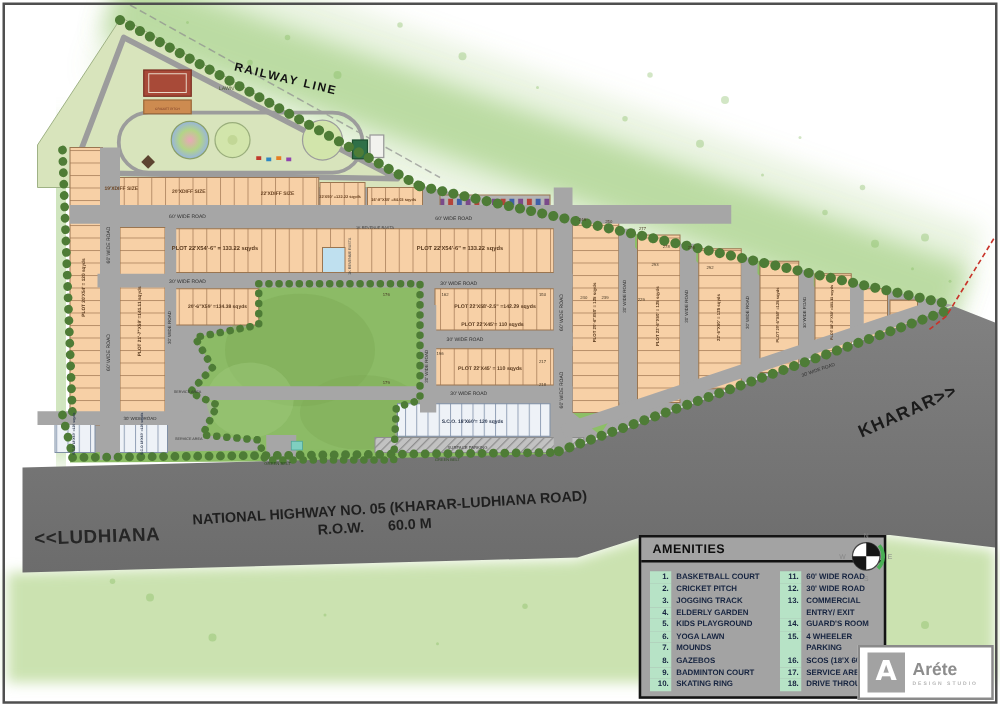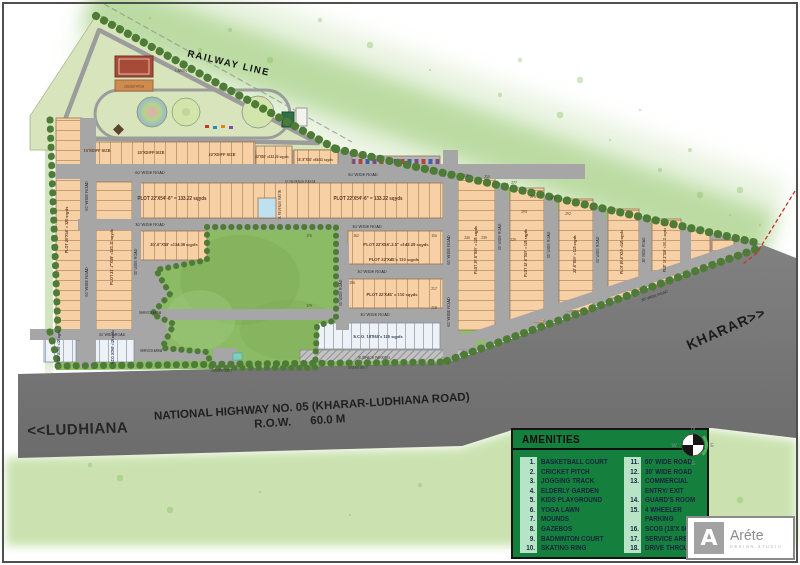--- a/index.html
+++ b/index.html
@@ -2,41 +2,41 @@
 <html><head>
 <meta charset="utf-8">
 <style>
   html,body{margin:0;padding:0;background:#fff;}
   #page{position:relative;width:800px;height:565px;background:#ffffff;overflow:hidden;
         font-family:"Liberation Sans",sans-serif;}
   #map-svg{position:absolute;left:0;top:0;z-index:1;font-family:"Liberation Sans",sans-serif;}
   .frame{position:absolute;inset:2px;border:2px solid #4f4f4f;z-index:40;pointer-events:none;}
 
   
-  #amenities{position:absolute;left:511px;top:428px;width:198px;height:131px;background:#15803d;
+  #amenities{position:absolute;left:511px;top:428px;width:198px;height:131px;background:#a3a3a3;
              border:2px solid #141414;z-index:20;box-sizing:border-box;}
   .amen-title{font-weight:800;font-size:10px;color:#0d0d0d;padding:4px 0 3px 9px;
               border-bottom:2px solid #111;letter-spacing:.4px;}
   .amen-col{position:absolute;top:27px;}
   #amen-col1{left:7px;width:102px;}
   #amen-col2{left:111px;width:84px;}
   .arow{display:flex;font-weight:700;font-size:6.3px;line-height:1.52;color:#15233f;}
   .arow .num{width:15px;background:#b7e3c6;text-align:right;padding-right:2px;flex:0 0 auto;}
   .arow .lbl{padding-left:4px;white-space:pre-line;}
 
   
   #compass{position:absolute;left:670px;top:423px;z-index:21;}
 
   
   #logo{position:absolute;left:686px;top:516px;width:109px;height:44px;background:#fff;
         border:2px solid #8a8a8a;z-index:20;display:flex;align-items:center;
         padding:3px 6px;box-sizing:border-box;}
   .logo-mark{width:30px;height:32px;background:#a2a2a2;color:#fff;font-weight:700;font-size:22px;
              line-height:32px;text-align:center;font-family:"DejaVu Sans",sans-serif;flex:0 0 auto;}
-  .logo-text{margin-left:6px;}
+  .logo-text{margin-left:6px;font-weight:bold;}
   .logo-name{font-size:14px;color:#8d8d8d;line-height:15px;}
   .logo-sub{font-size:4px;color:#b5b5b5;letter-spacing:1.6px;margin-top:1px;}
 </style>
 </head>
 <body>
 
 <div id="page">
 
   <svg id="map-svg" width="800" height="565" viewBox="0 0 800 565" xmlns="http://www.w3.org/2000/svg">
     <defs>

